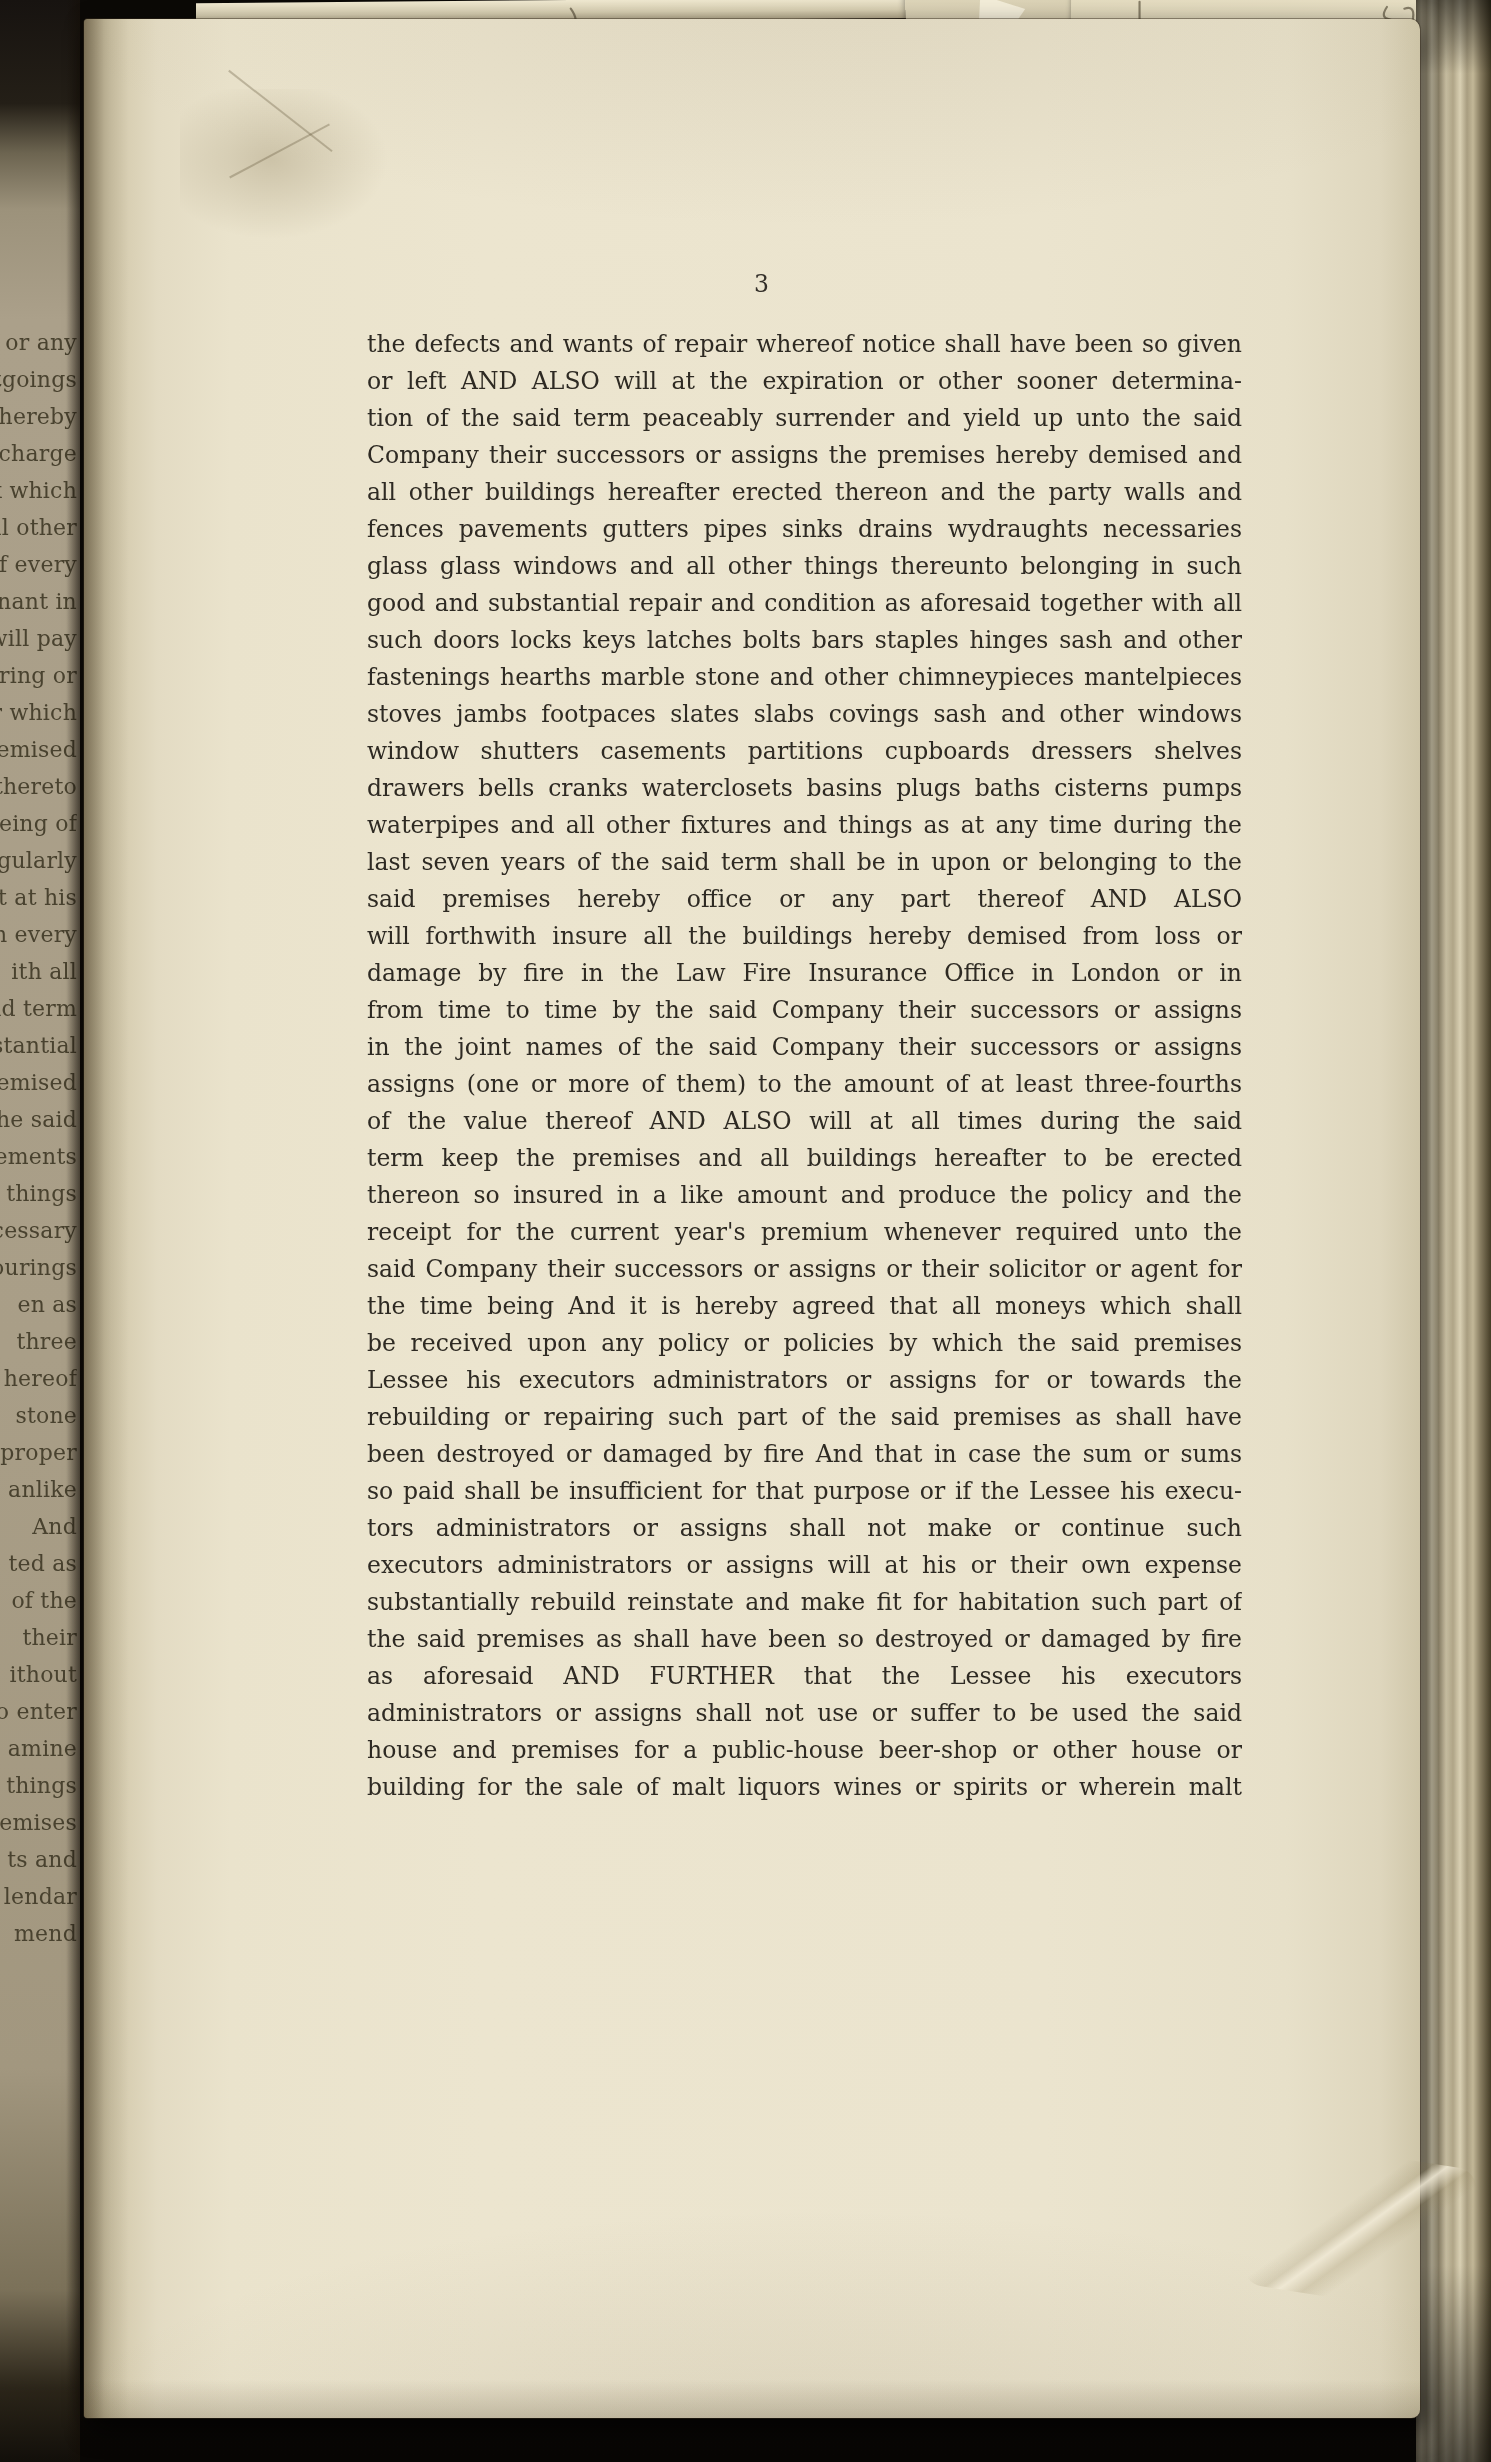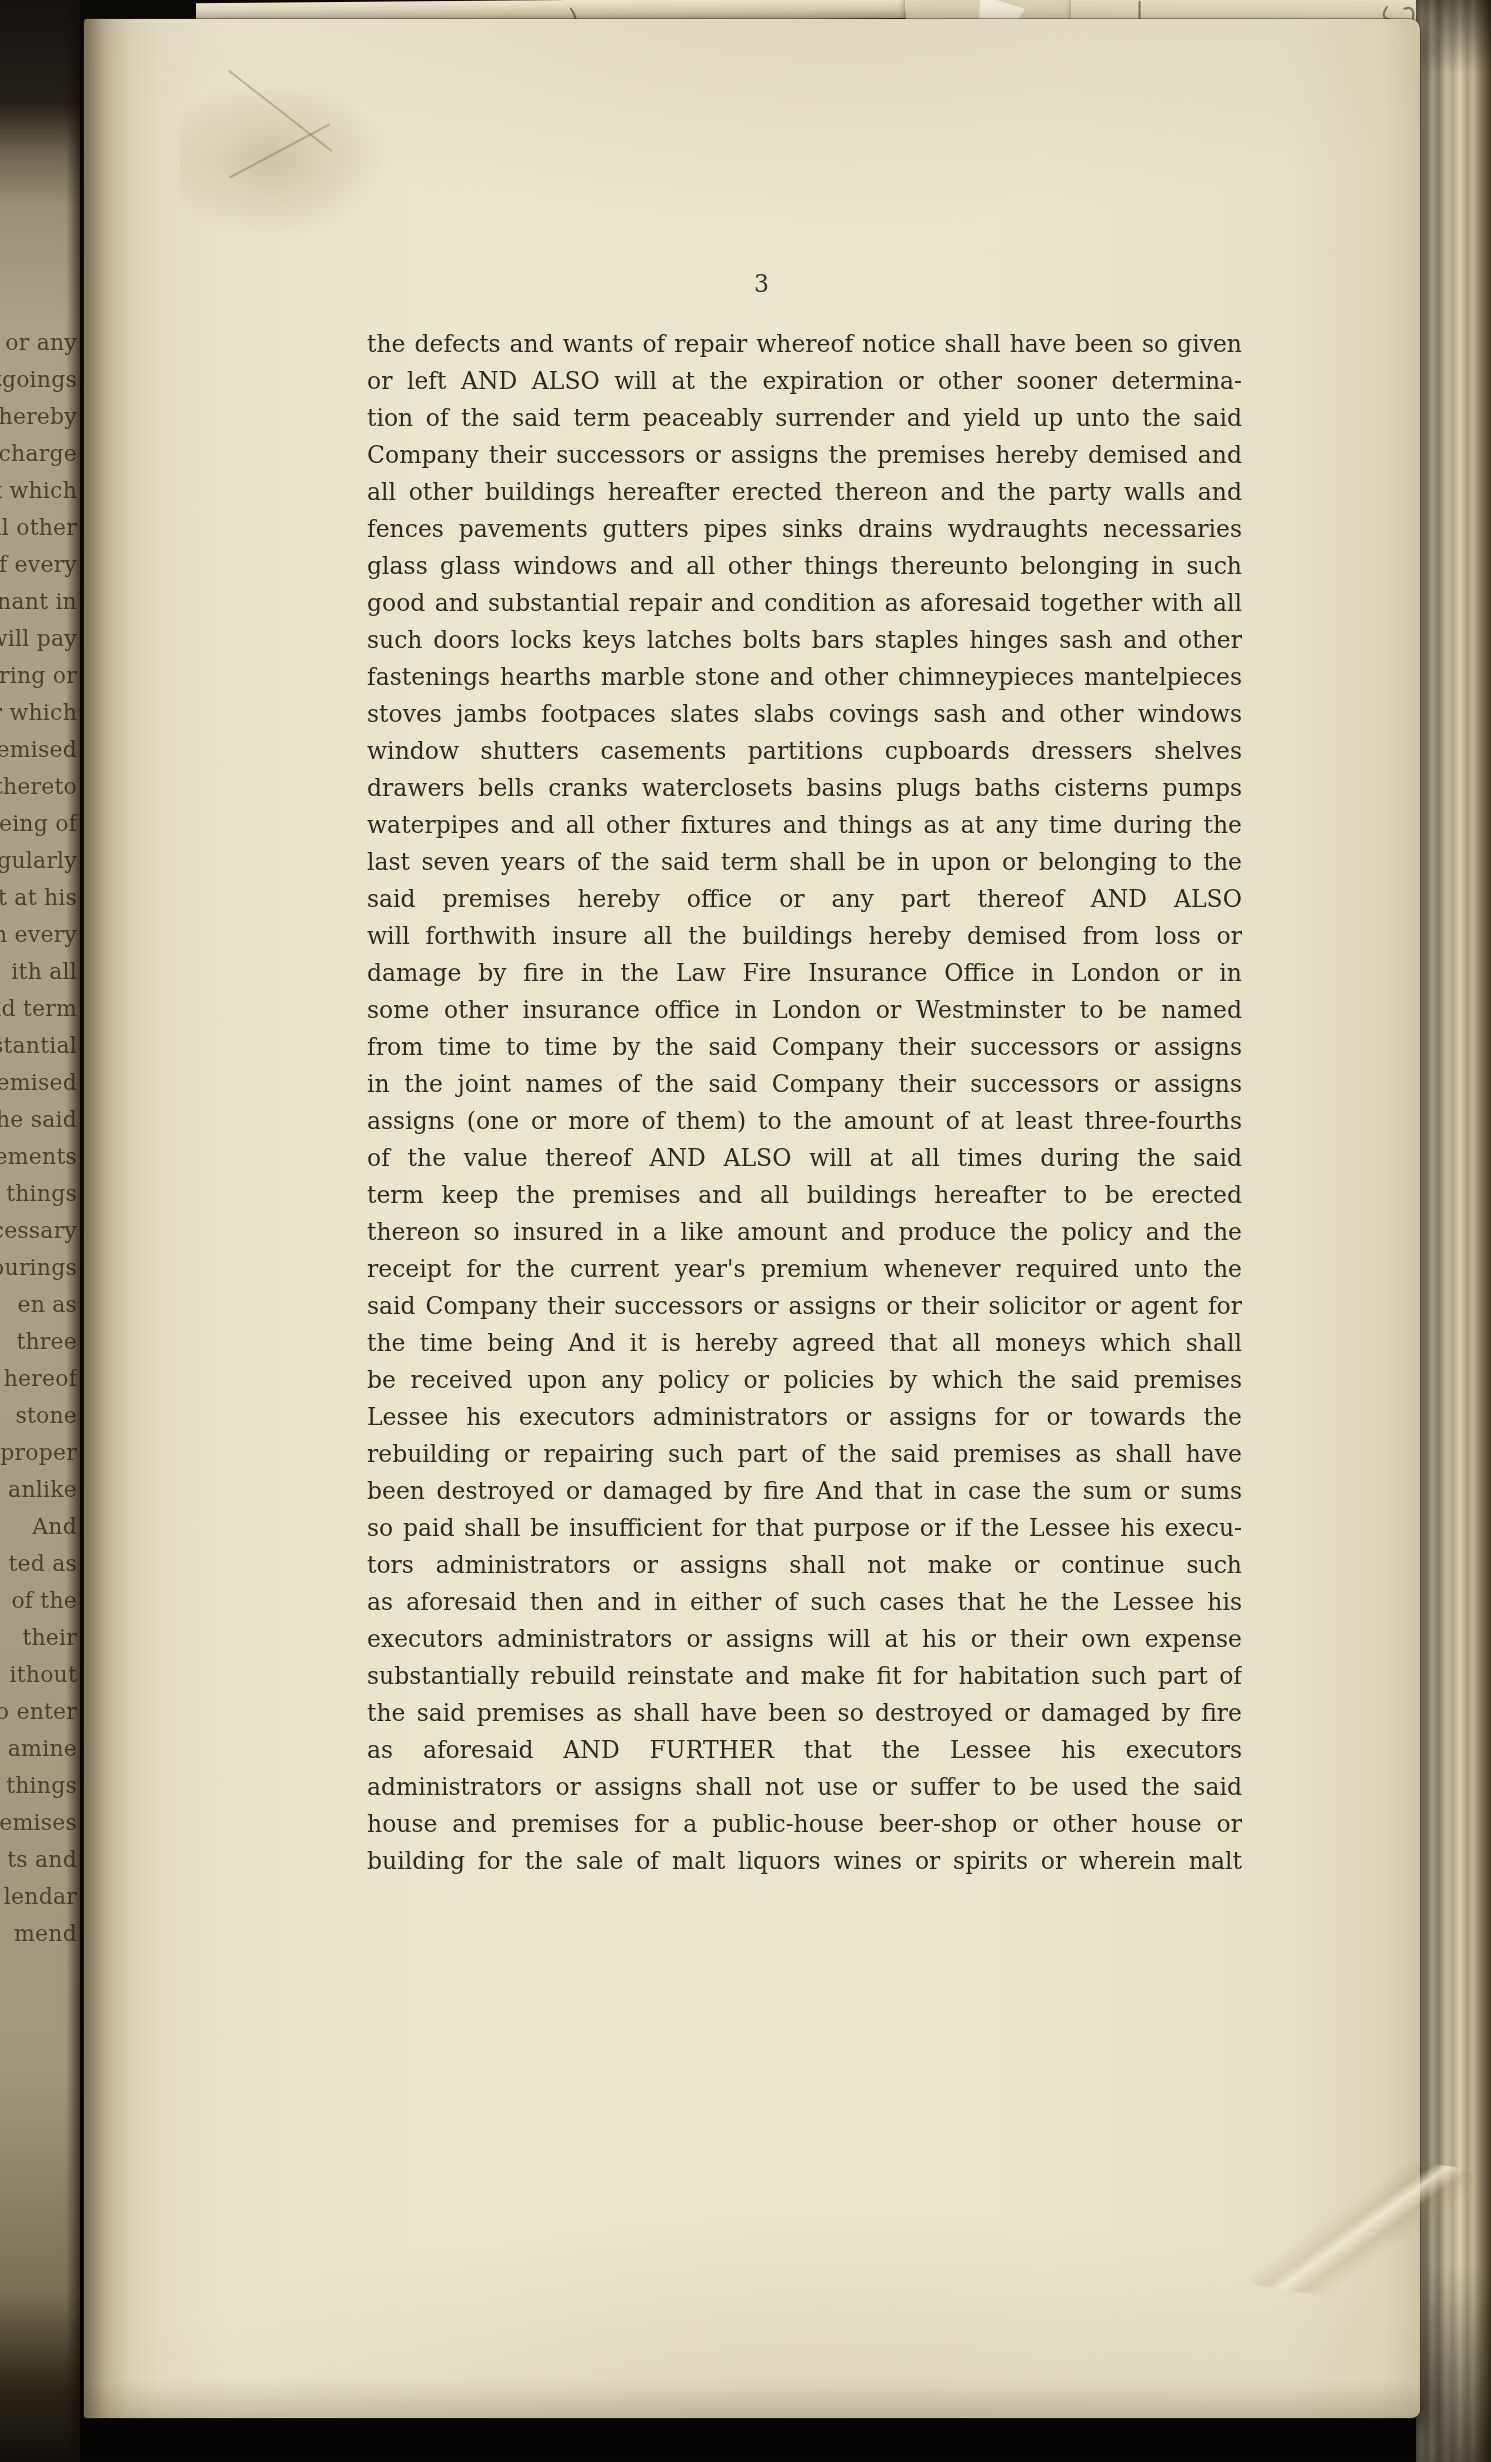--- a/index.html
+++ b/index.html
@@ -210,37 +210,35 @@
         <div class="body-line">such doors locks keys latches bolts bars staples hinges sash and other</div>
         <div class="body-line">fastenings hearths marble stone and other chimneypieces mantelpieces</div>
         <div class="body-line">stoves jambs footpaces slates slabs covings sash and other windows</div>
         <div class="body-line">window shutters casements partitions cupboards dressers shelves</div>
         <div class="body-line">drawers bells cranks waterclosets basins plugs baths cisterns pumps</div>
         <div class="body-line">waterpipes and all other fixtures and things as at any time during the</div>
         <div class="body-line">last seven years of the said term shall be in upon or belonging to the</div>
         <div class="body-line">said premises hereby office or any part thereof AND ALSO</div>
         <div class="body-line">will forthwith insure all the buildings hereby demised from loss or</div>
         <div class="body-line">damage by fire in the Law Fire Insurance Office in London or in</div>
-        <div class="body-line">some other insurance office in London or Westminster to be named</div>
         <div class="body-line">from time to time by the said Company their successors or assigns</div>
         <div class="body-line">in the joint names of the said Company their successors or assigns</div>
         <div class="body-line">assigns (one or more of them) to the amount of at least three-fourths</div>
         <div class="body-line">of the value thereof AND ALSO will at all times during the said</div>
         <div class="body-line">term keep the premises and all buildings hereafter to be erected</div>
         <div class="body-line">thereon so insured in a like amount and produce the policy and the</div>
         <div class="body-line">receipt for the current year's premium whenever required unto the</div>
         <div class="body-line">said Company their successors or assigns or their solicitor or agent for</div>
         <div class="body-line">the time being And it is hereby agreed that all moneys which shall</div>
         <div class="body-line">be received upon any policy or policies by which the said premises</div>
         <div class="body-line">Lessee his executors administrators or assigns for or towards the</div>
         <div class="body-line">rebuilding or repairing such part of the said premises as shall have</div>
         <div class="body-line">been destroyed or damaged by fire And that in case the sum or sums</div>
         <div class="body-line">so paid shall be insufficient for that purpose or if the Lessee his execu-</div>
         <div class="body-line">tors administrators or assigns shall not make or continue such insurance</div>
-        <div class="body-line">as aforesaid then and in either of such cases that he the Lessee his</div>
         <div class="body-line">executors administrators or assigns will at his or their own expense</div>
         <div class="body-line">substantially rebuild reinstate and make fit for habitation such part of</div>
         <div class="body-line">the said premises as shall have been so destroyed or damaged by fire</div>
         <div class="body-line">as aforesaid AND FURTHER that the Lessee his executors</div>
         <div class="body-line">administrators or assigns shall not use or suffer to be used the said</div>
         <div class="body-line">house and premises for a public-house beer-shop or other house or</div>
         <div class="body-line">building for the sale of malt liquors wines or spirits or wherein malt</div>
       </div>
   </div>
 

